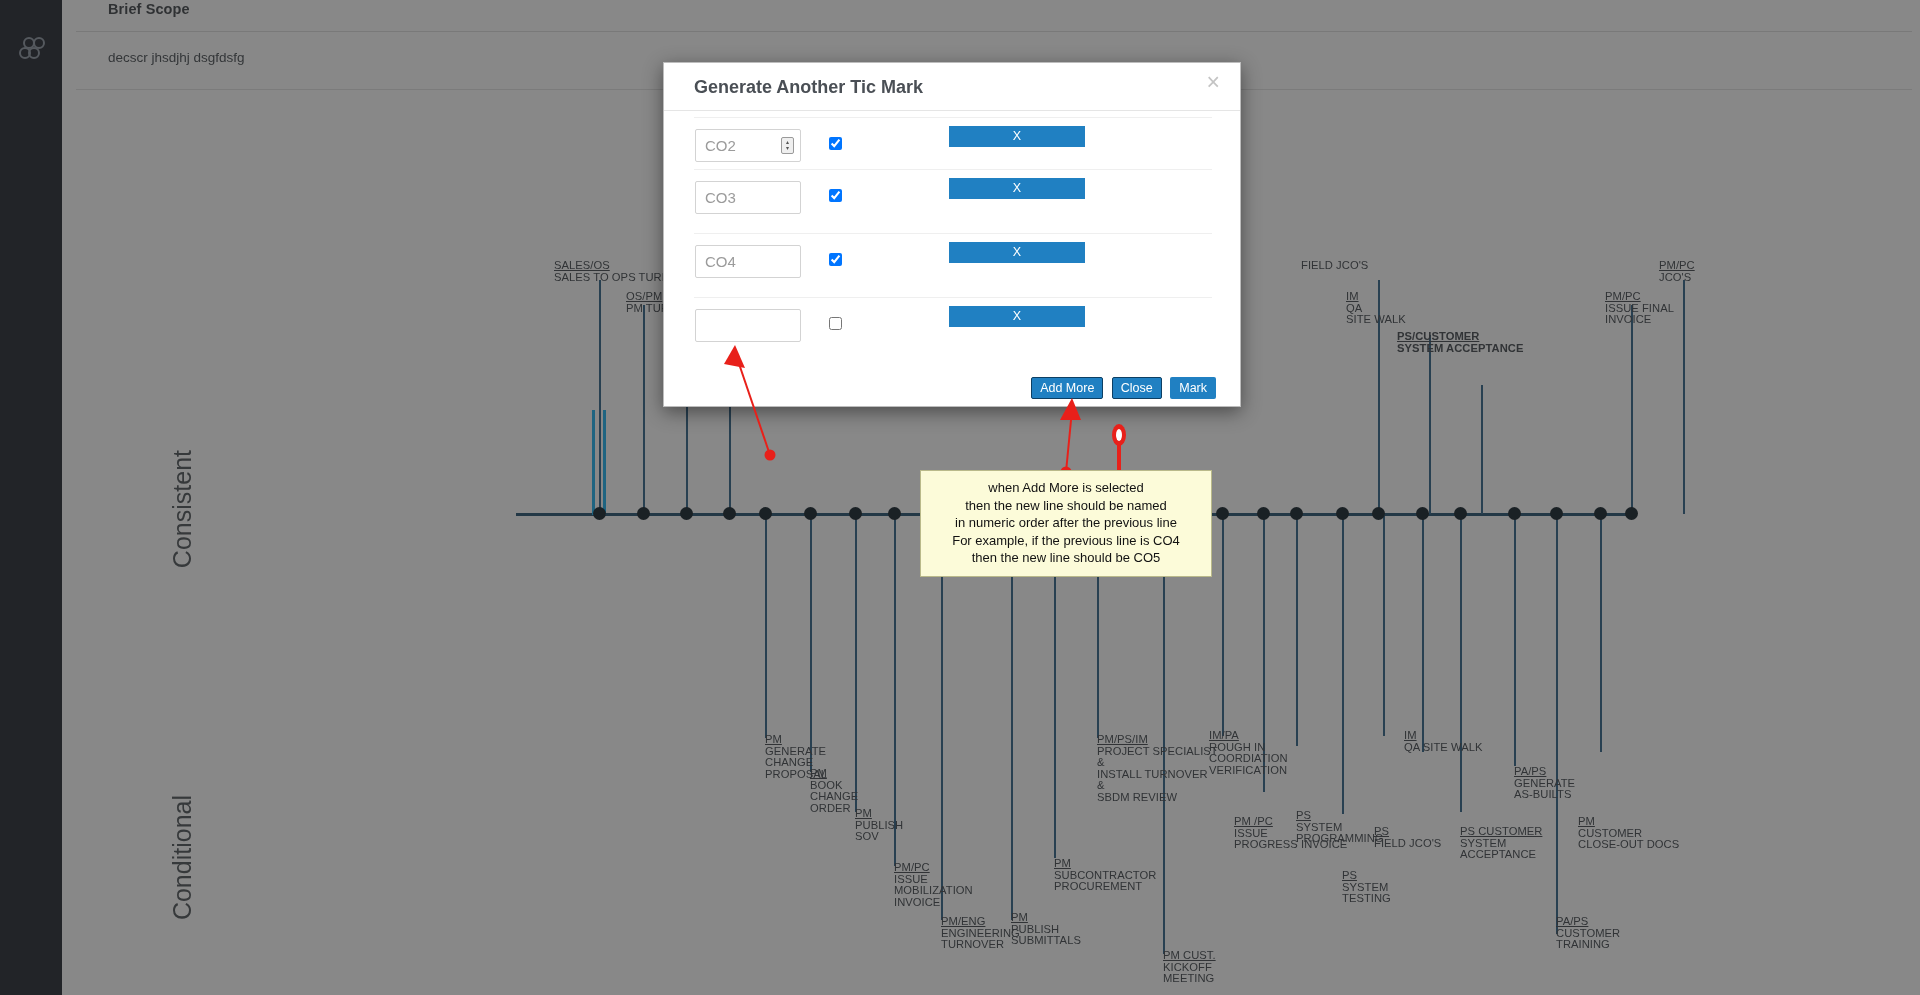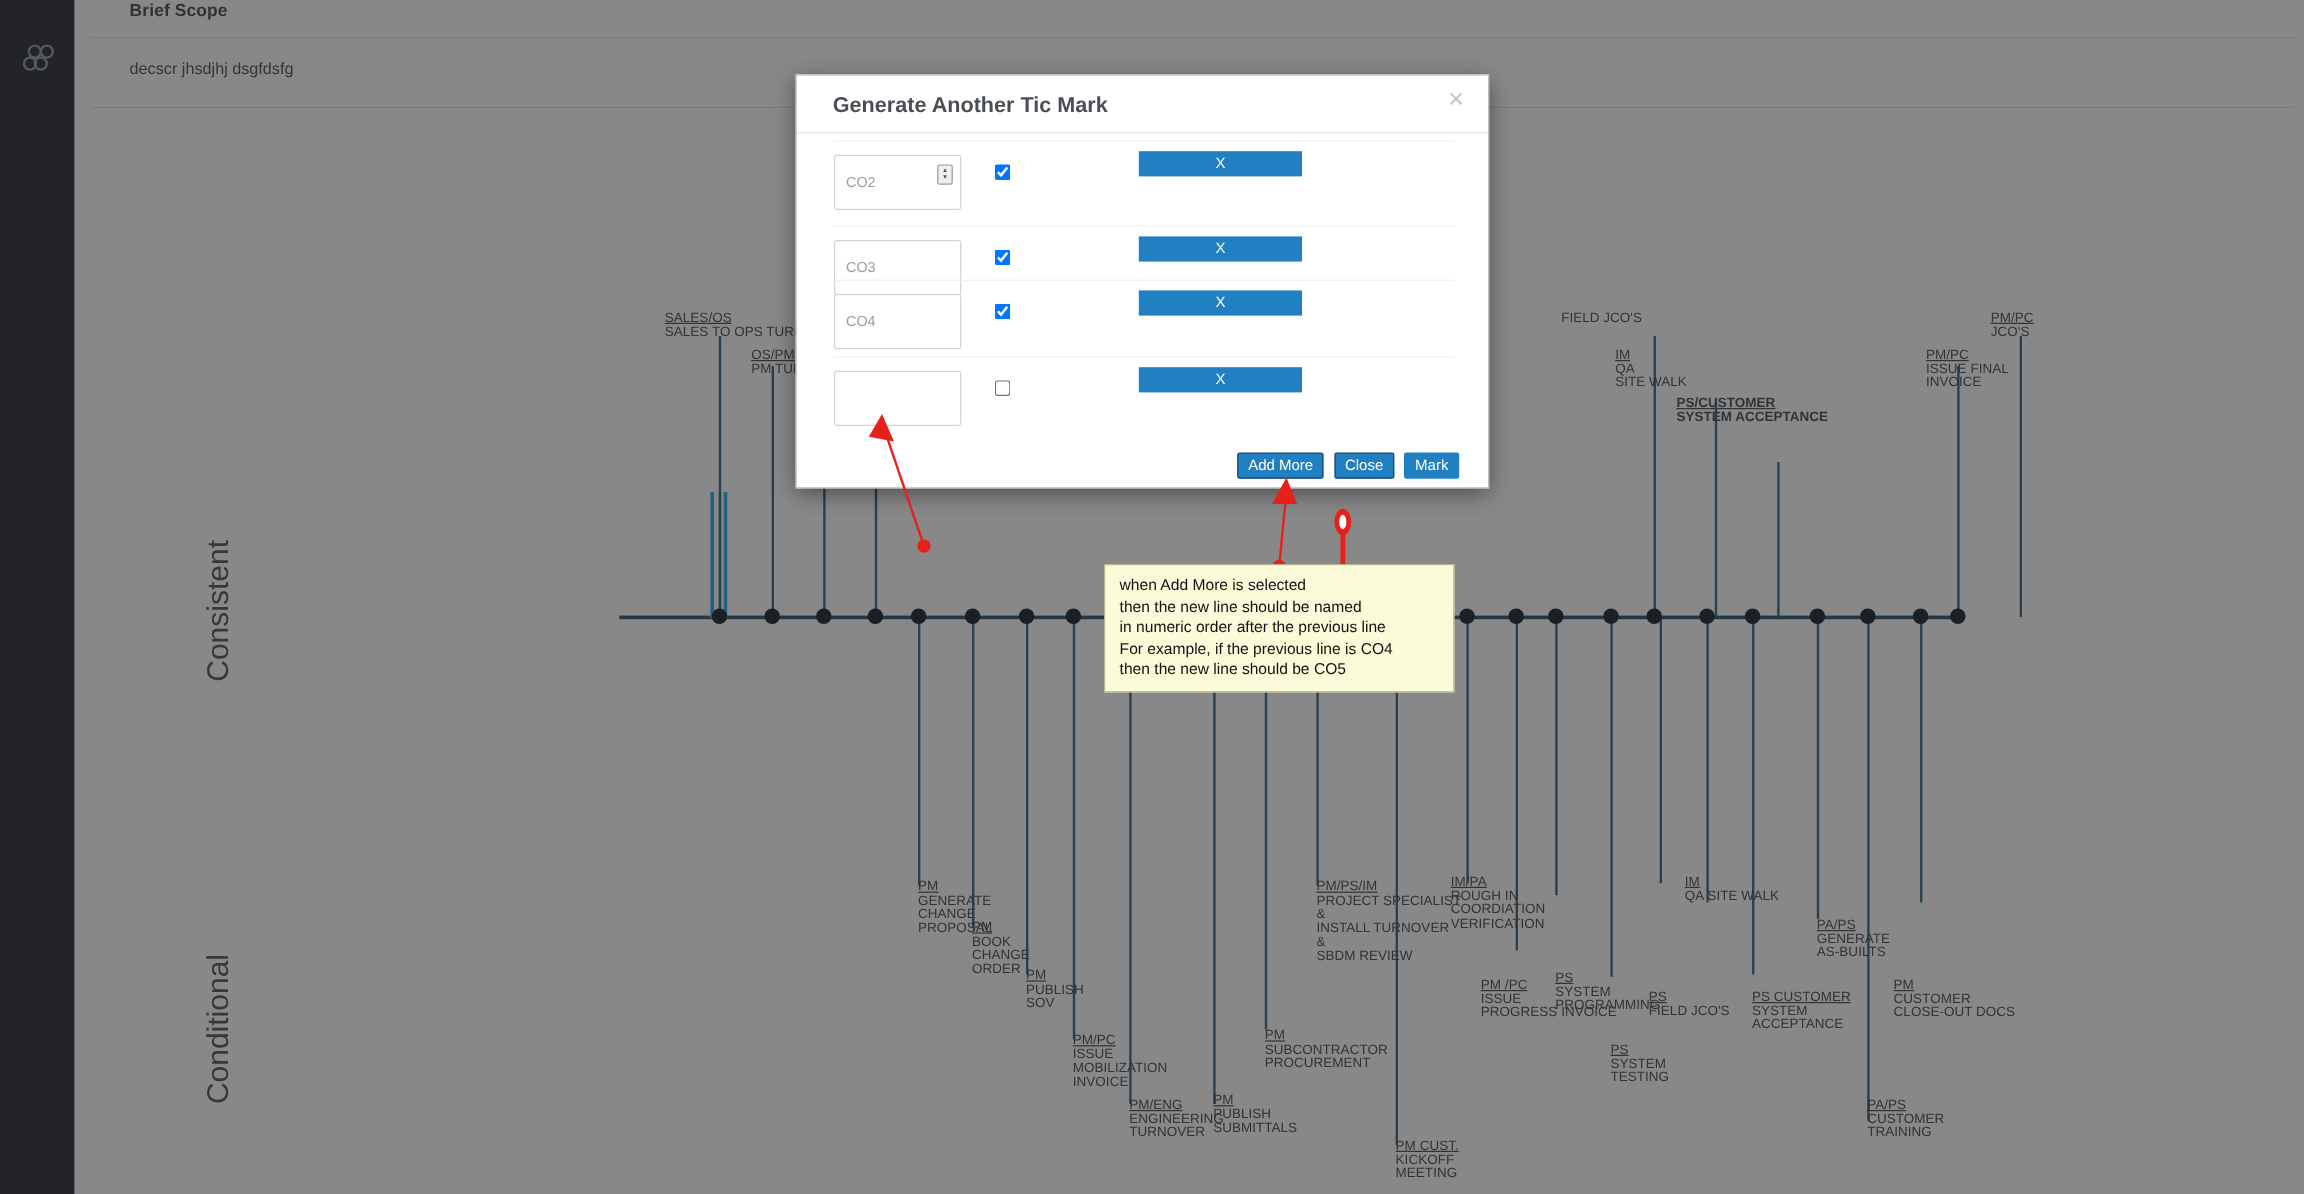--- a/index.html
+++ b/index.html
@@ -154,24 +154,24 @@
     left: 0; width: 578px;
     height: 64px;
   }
   .row .hr {
     position: absolute; left: 30px; top: 0;
     width: 518px; height: 1px;
     background: #efefef;
   }
   .row-input {
     position: absolute; left: 31px; top: 12px;
-    width: 106px; height: 46px;
+    width: 106px; height: 33px;
     border: 1px solid #d3d3d3;
     border-radius: 2px;
-    font-size: 12px;
+    font-size: 15px;
     color: #8a8a8a;
     padding: 0 9px;
     background: #fff;
     font-family: "Liberation Sans", sans-serif;
     outline: none;
   }
   .row-input::placeholder { color: #9b9b9b; }
   .spinner-icon {
     position: absolute; left: 117px; top: 20px;
     width: 13px; height: 17px;
@@ -409,21 +409,21 @@
         <div class="hr"></div>
         <input class="row-input" type="text" placeholder="CO2" style="">
         <div class="spinner-icon">
             <i>▴</i>
             <i>▾</i>
           </div>
         <input class="row-check" type="checkbox" checked="" style="">
         <button class="row-x">X</button>
       </div>
 
-      <div class="row" style="top:58px;margin-top:19px;">
+      <div class="row" style="top:58px;">
         <div class="hr"></div>
         <input class="row-input" type="text" placeholder="CO3" style="">
         <input class="row-check" type="checkbox" checked="" style="">
         <button class="row-x">X</button>
       </div>
 
       <div class="row" style="top:122px;">
         <div class="hr"></div>
         <input class="row-input" type="text" placeholder="CO4" style="">
         <input class="row-check" type="checkbox" checked="" style="">
@@ -454,19 +454,19 @@
     <line x1="1066" y1="472" x2="1072" y2="410" stroke="#e8201a" stroke-width="2"></line>
     <polygon points="1072,398 1081,420 1060,420" fill="#e8201a"></polygon>
     <circle cx="1066" cy="472" r="5.5" fill="#e8201a"></circle>
 
     <line x1="1119" y1="470" x2="1119" y2="434" stroke="#e8201a" stroke-width="4"></line>
     <ellipse cx="1119" cy="435" rx="7" ry="11" fill="#e8201a"></ellipse>
     <ellipse cx="1119" cy="435" rx="3" ry="6" fill="#ffffff"></ellipse>
   </svg>
 
 
-  <div class="callout" style="left:920px; top:470px; width:292px;">when Add More is selected
+  <div class="callout" style="left:920px; top:470px; width:292px;text-align:center;">when Add More is selected
 then the new line should be named
 in numeric order after the previous line
 For example, if the previous line is CO4
  then the new line should be CO5</div>
 
 </div>
 
 </body></html>

